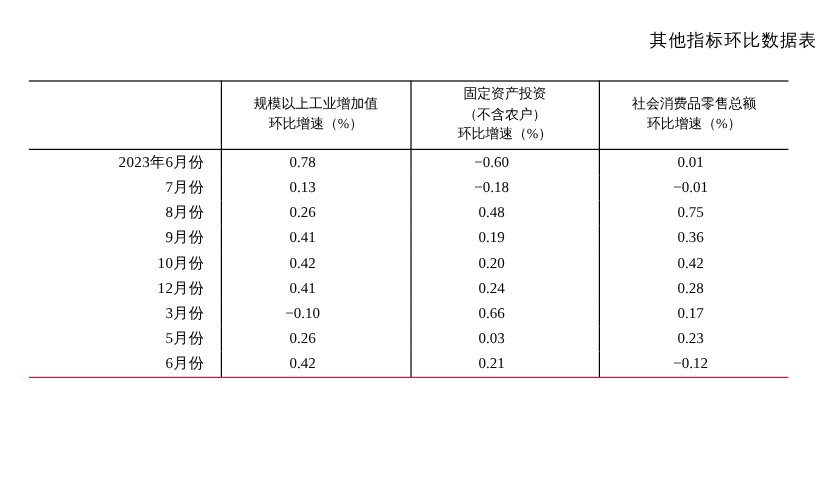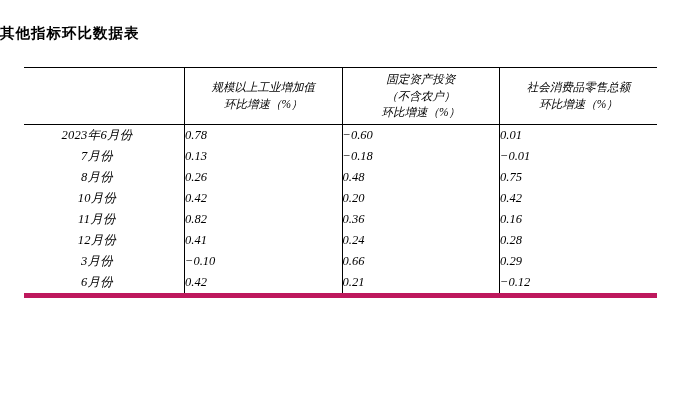--- a/index.html
+++ b/index.html
@@ -14,33 +14,32 @@
     color: #000000;
     overflow: hidden;
   }
   .page {
     position: relative;
     width: 681px;
     height: 404px;
     box-sizing: border-box;
   }
   .title {
-    text-align: left;
+    text-align: right;
     font-size: 14.5px;
-    font-weight: bold;
+    font-weight: normal;
     letter-spacing: 1px;
     padding-top: 24px;
     padding-bottom: 10px;
   }
   table.data {
     border-collapse: collapse;
     width: 633px;
     margin: 14px auto 0 auto;
     table-layout: fixed;
-    font-style: italic;
   }
   table.data th, table.data td {
     padding: 0;
     font-weight: normal;
   }
   
   .hdr-row th {
     border-top: 1px solid #000;
     border-bottom: 1px solid #000;
     vertical-align: middle;
@@ -61,38 +60,38 @@
   }
   .hdr-line {
     display: block;
   }
   .body-row td {
     height: 21px;
     font-size: 12.5px;
     line-height: 21px;
   }
   .body-row td.label {
-    text-align: center;
+    text-align: right;
     padding-right: 14px;
     border-right: 1px solid #000;
     width: 160px;
     letter-spacing: 0.3px;
   }
   .body-row td.val {
-    text-align: left;
+    text-align: center;
     padding-right: 22px;
     border-right: 1px solid #000;
     font-family: "Liberation Serif", "DejaVu Serif", serif;
   }
   .body-row td.val.last {
     border-right: none;
     padding-right: 6px;
   }
   .body-row:last-child td {
-    border-bottom: 5px solid #be185d;
+    border-bottom: 1px solid #be185d;
   }
 </style>
 </head>
 <body>
 
 <div class="page">
 
   <div class="title">其他指标环比数据表</div>
 
   <table class="data">
@@ -127,42 +126,48 @@
         <td class="val">−0.18</td>
         <td class="val last">−0.01</td>
       </tr>
       <tr class="body-row">
         <td class="label">8月份</td>
         <td class="val">0.26</td>
         <td class="val">0.48</td>
         <td class="val last">0.75</td>
       </tr>
       <tr class="body-row">
+        <td class="label">9月份</td>
+        <td class="val">0.41</td>
+        <td class="val">0.19</td>
+        <td class="val last">0.36</td>
+      </tr>
+      <tr class="body-row">
         <td class="label">10月份</td>
         <td class="val">0.42</td>
         <td class="val">0.20</td>
         <td class="val last">0.42</td>
-      </tr>
-      <tr class="body-row">
-        <td class="label">11月份</td>
-        <td class="val">0.82</td>
-        <td class="val">0.36</td>
-        <td class="val last">0.16</td>
       </tr>
       <tr class="body-row">
         <td class="label">12月份</td>
         <td class="val">0.41</td>
         <td class="val">0.24</td>
         <td class="val last">0.28</td>
       </tr>
       <tr class="body-row">
         <td class="label">3月份</td>
         <td class="val">−0.10</td>
         <td class="val">0.66</td>
-        <td class="val last">0.29</td>
+        <td class="val last">0.17</td>
+      </tr>
+      <tr class="body-row">
+        <td class="label">5月份</td>
+        <td class="val">0.26</td>
+        <td class="val">0.03</td>
+        <td class="val last">0.23</td>
       </tr>
       <tr class="body-row">
         <td class="label">6月份</td>
         <td class="val">0.42</td>
         <td class="val">0.21</td>
         <td class="val last">−0.12</td>
       </tr>
     </tbody>
   </table>
 

